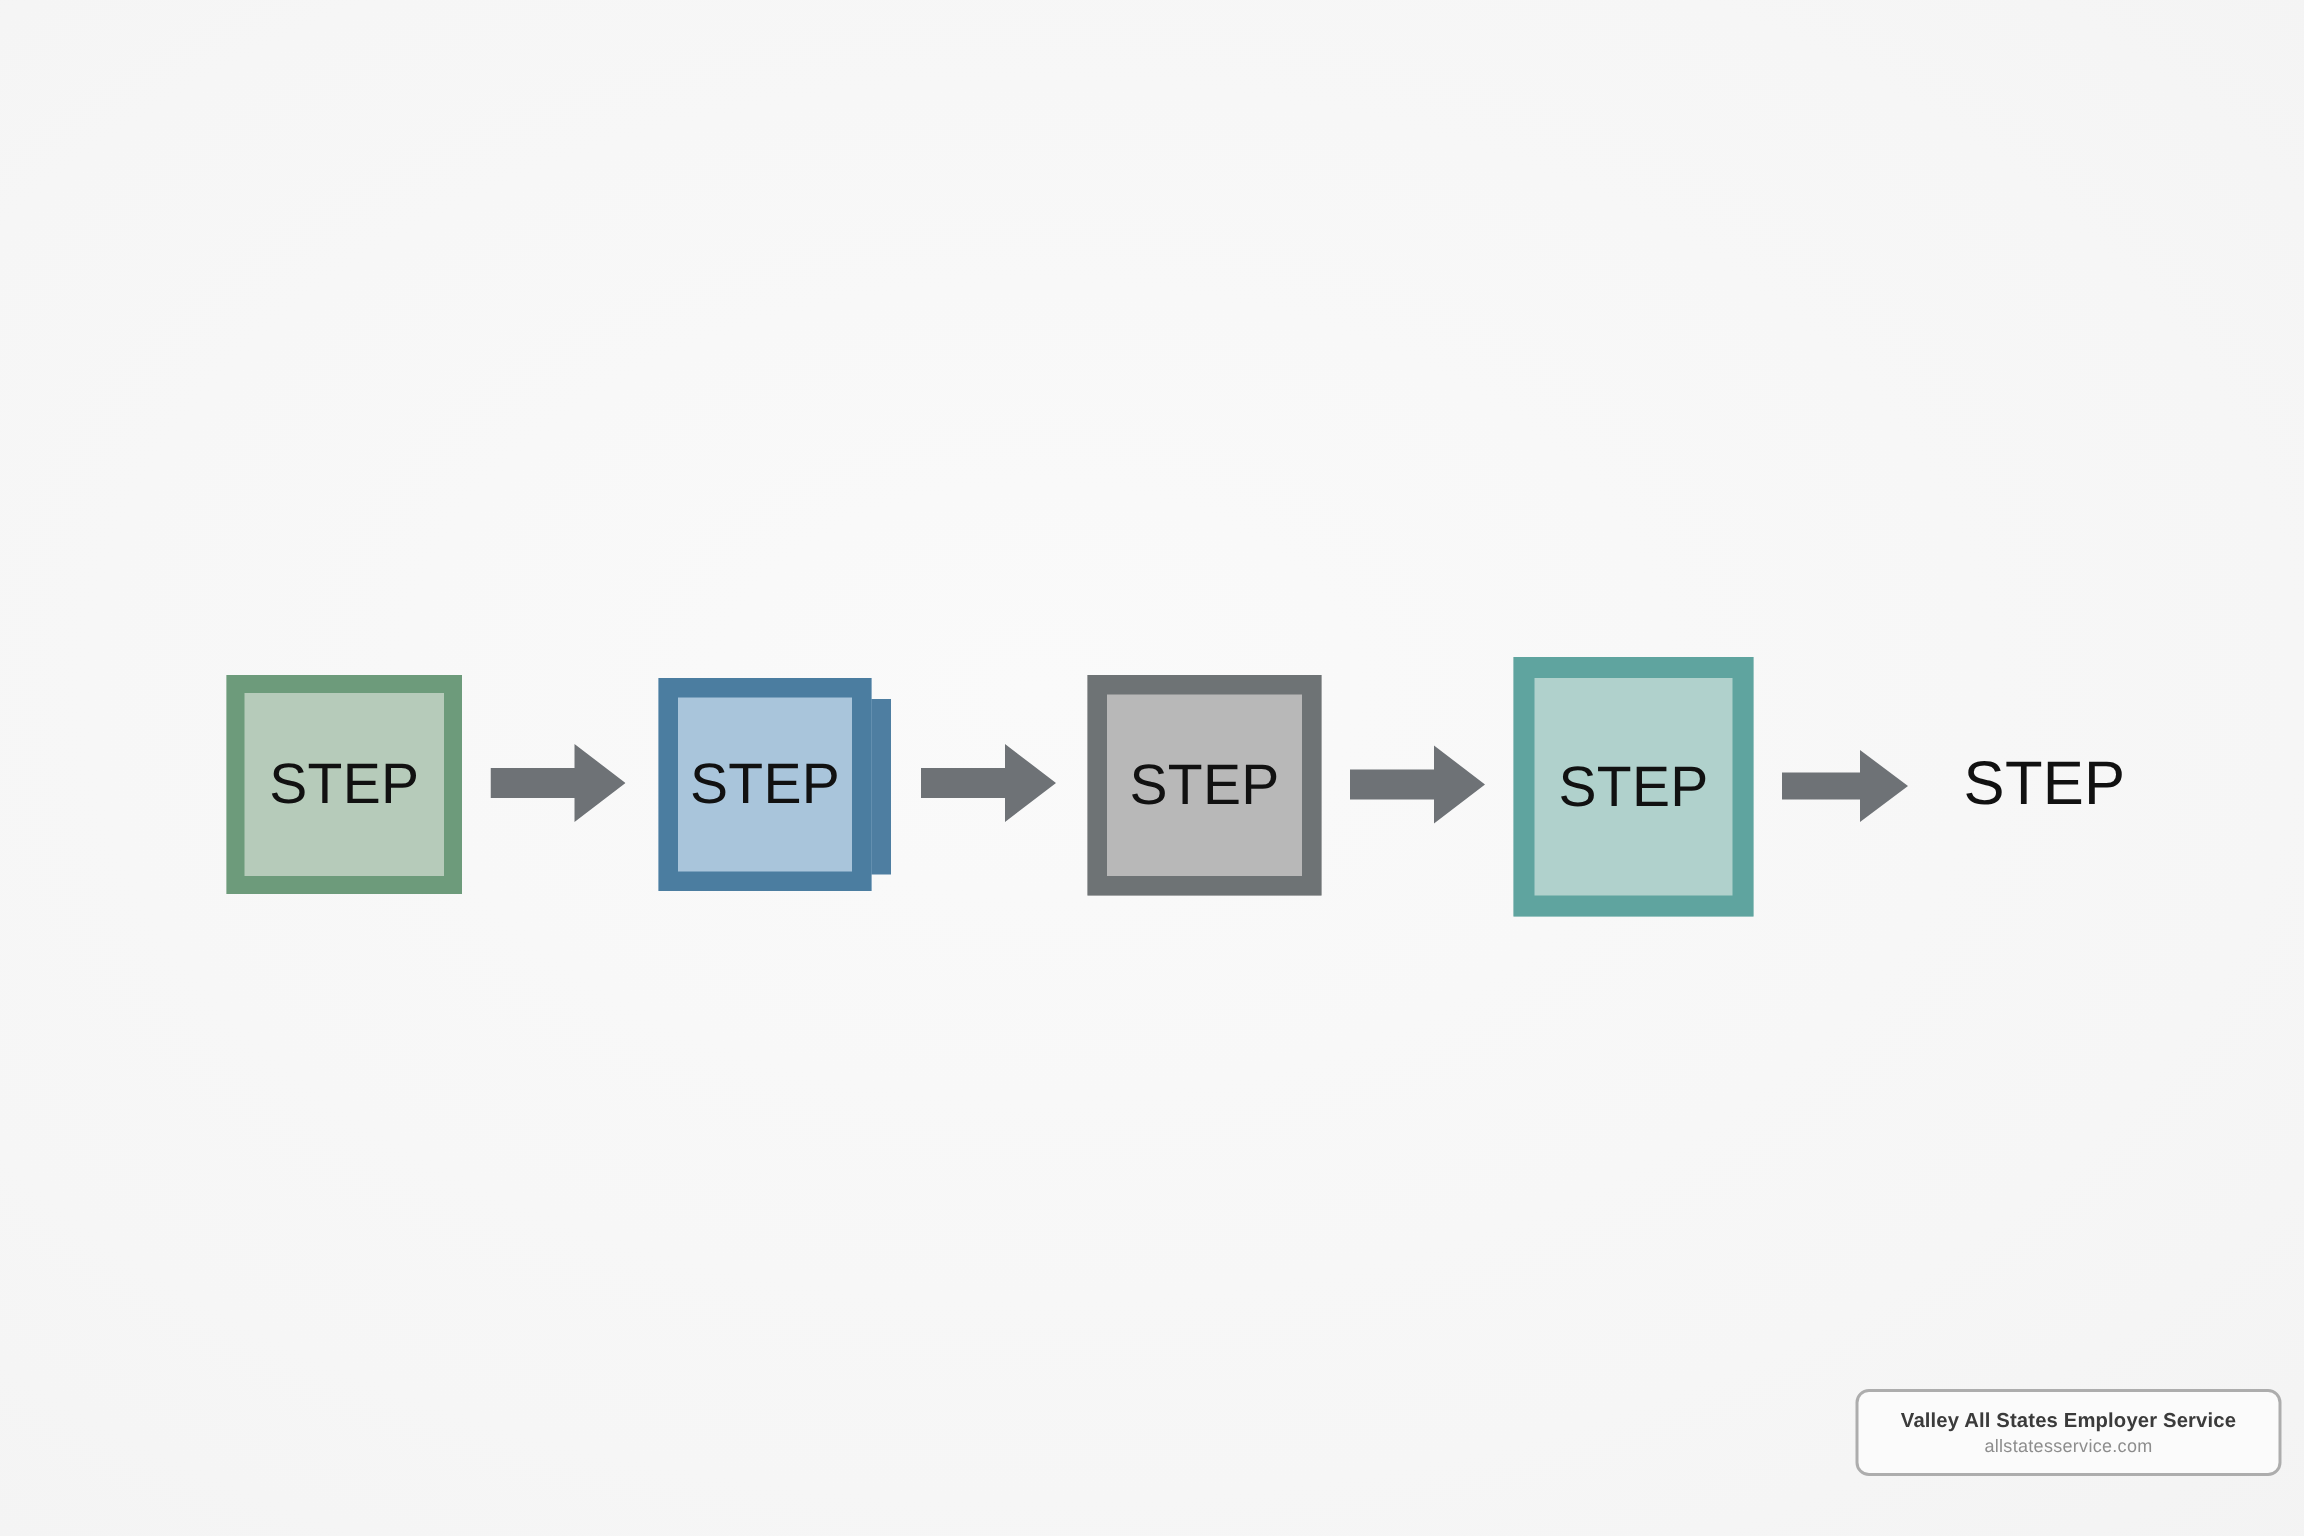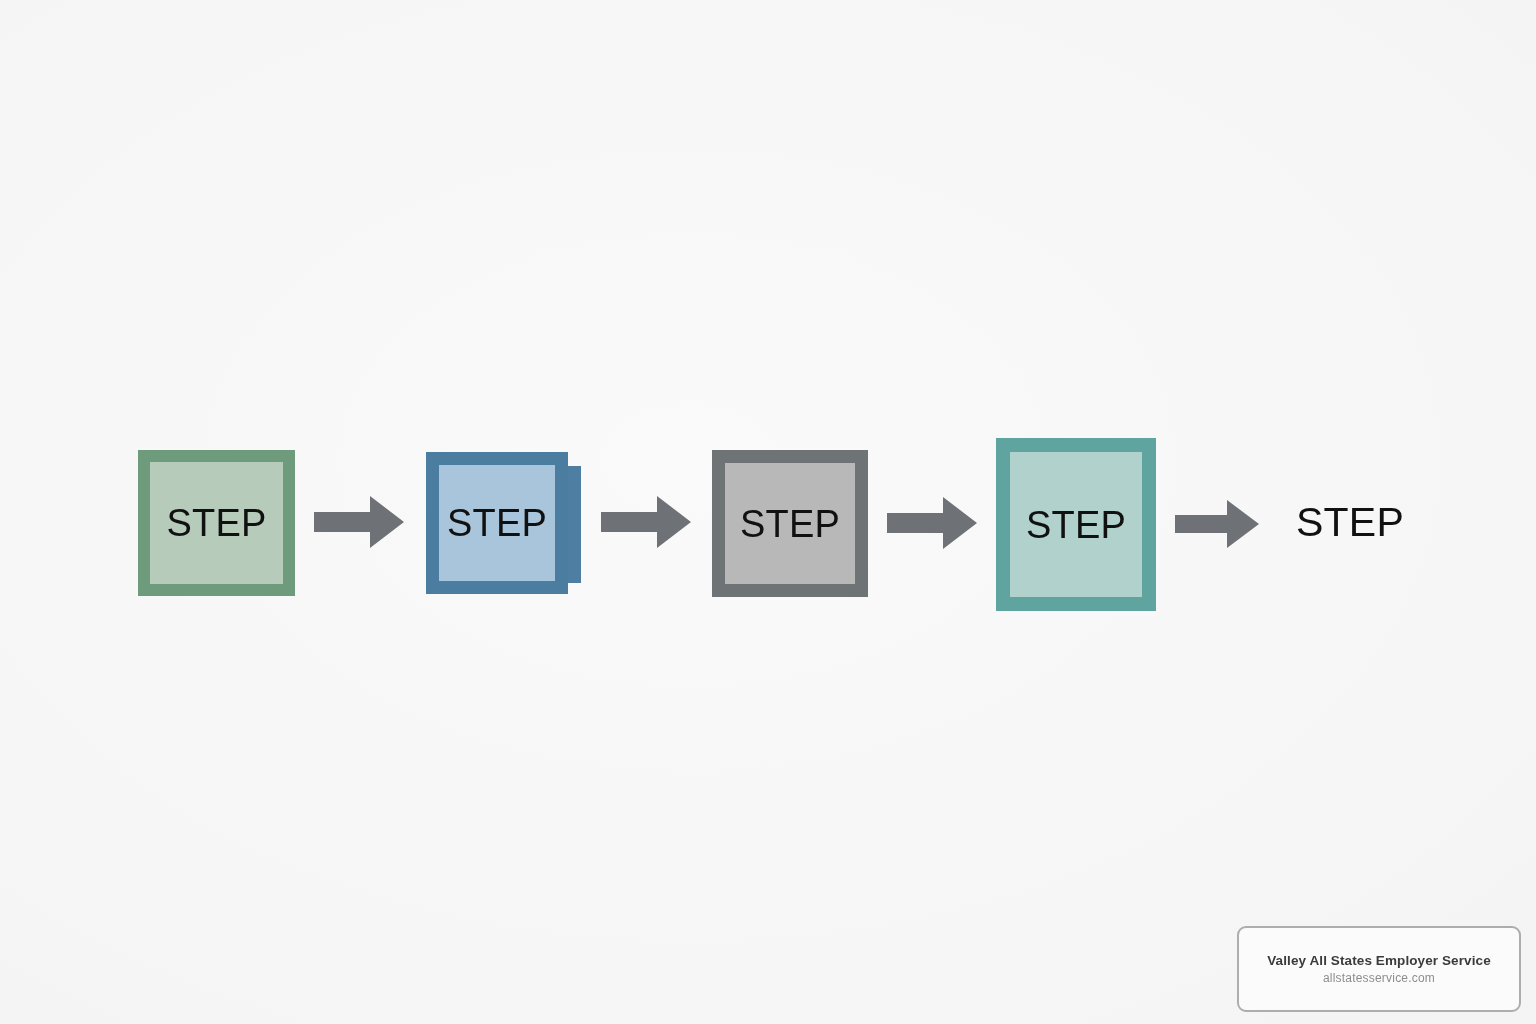--- a/index.html
+++ b/index.html
@@ -18,21 +18,21 @@
   #canvas {
     position: absolute;
     inset: 0;
     background:
       radial-gradient(ellipse 1400px 900px at 45% 45%, #fafafa 0%, #f6f6f6 60%, #f2f2f2 100%);
   }
 
   
   .process-row {
     position: absolute;
-    left: 3px;
+    left: 16px;
     top: 0;
     width: 1303px;
     height: 1024px;
   }
 
   .step-node {
     position: absolute;
     box-sizing: border-box;
     display: flex;
     align-items: center;
@@ -133,21 +133,21 @@
   #arrow-2 { left: 598px; top: 495px; width: 90px; }
   #arrow-3 { left: 884px; top: 496px; width: 90px; }
   #arrow-4 { left: 1172px; top: 497px; width: 84px; }
 
   
   #watermark {
     position: absolute;
     left: 1237px;
     top: 926px;
     width: 284px;
-    height: 86px;
+    height: 58px;
     box-sizing: border-box;
     background: #fbfbfb;
     border: 2px solid #adadad;
     border-radius: 9px;
     display: flex;
     flex-direction: column;
     align-items: center;
     justify-content: center;
     gap: 3px;
   }

